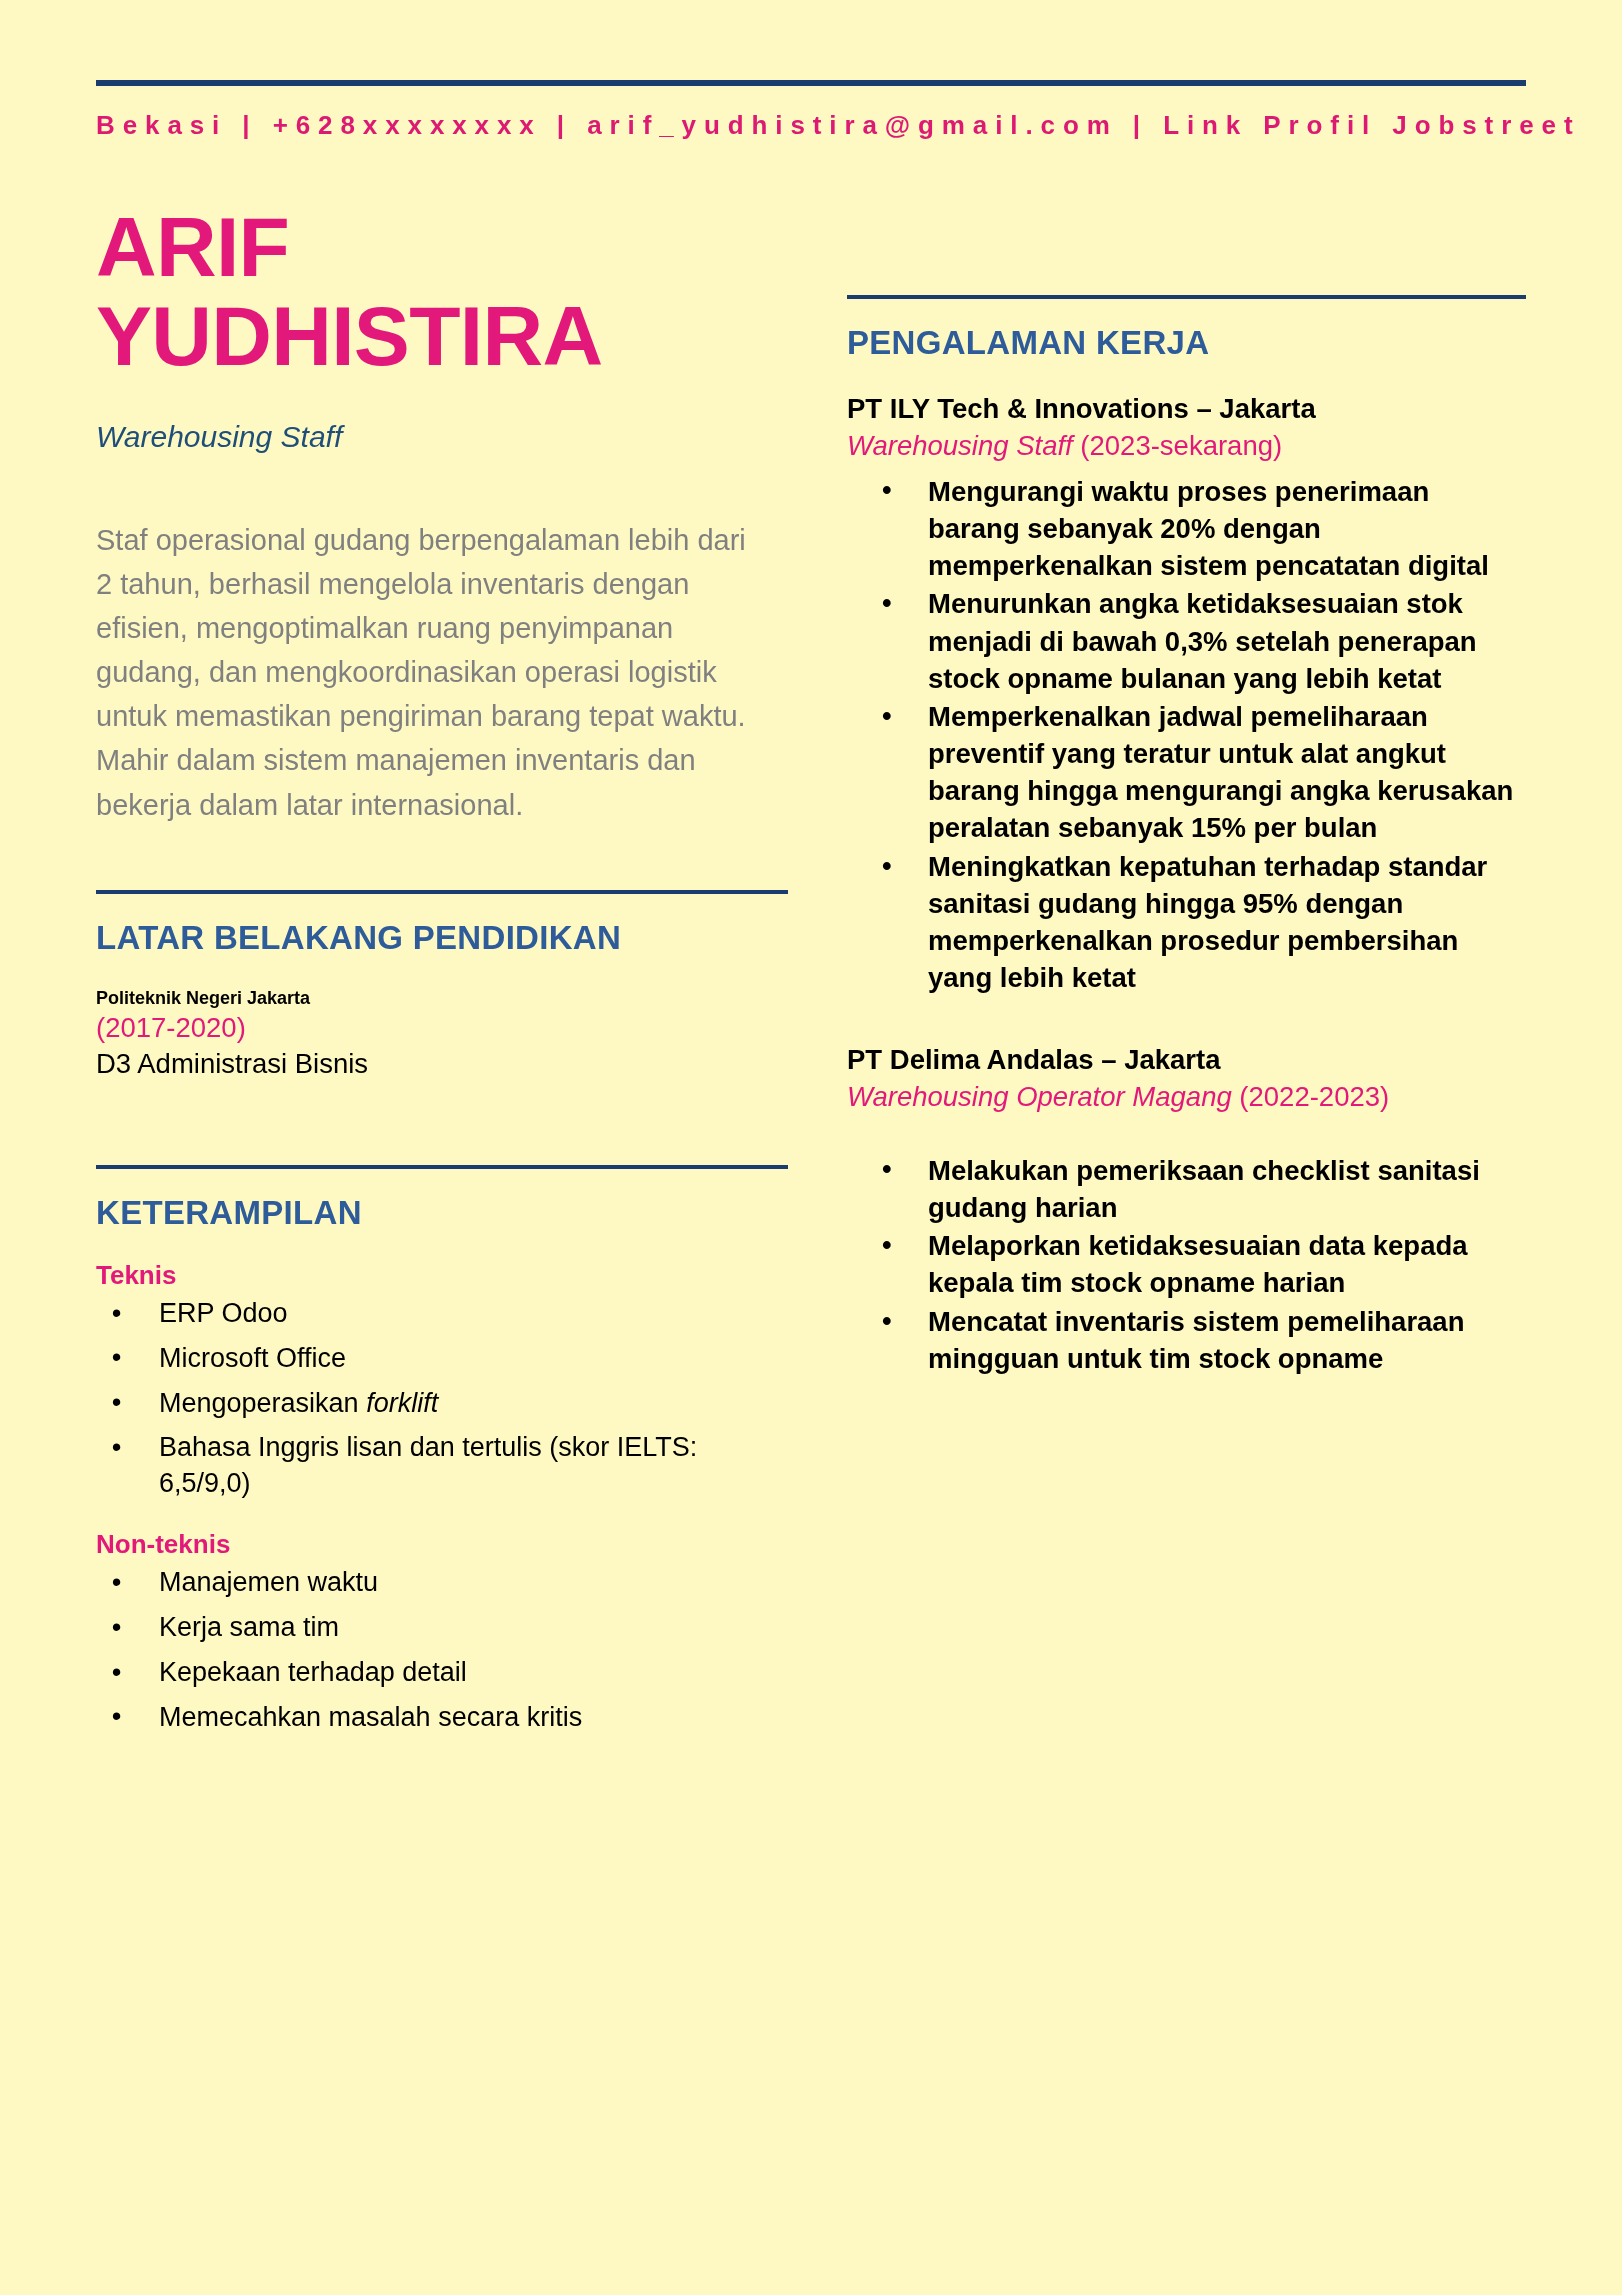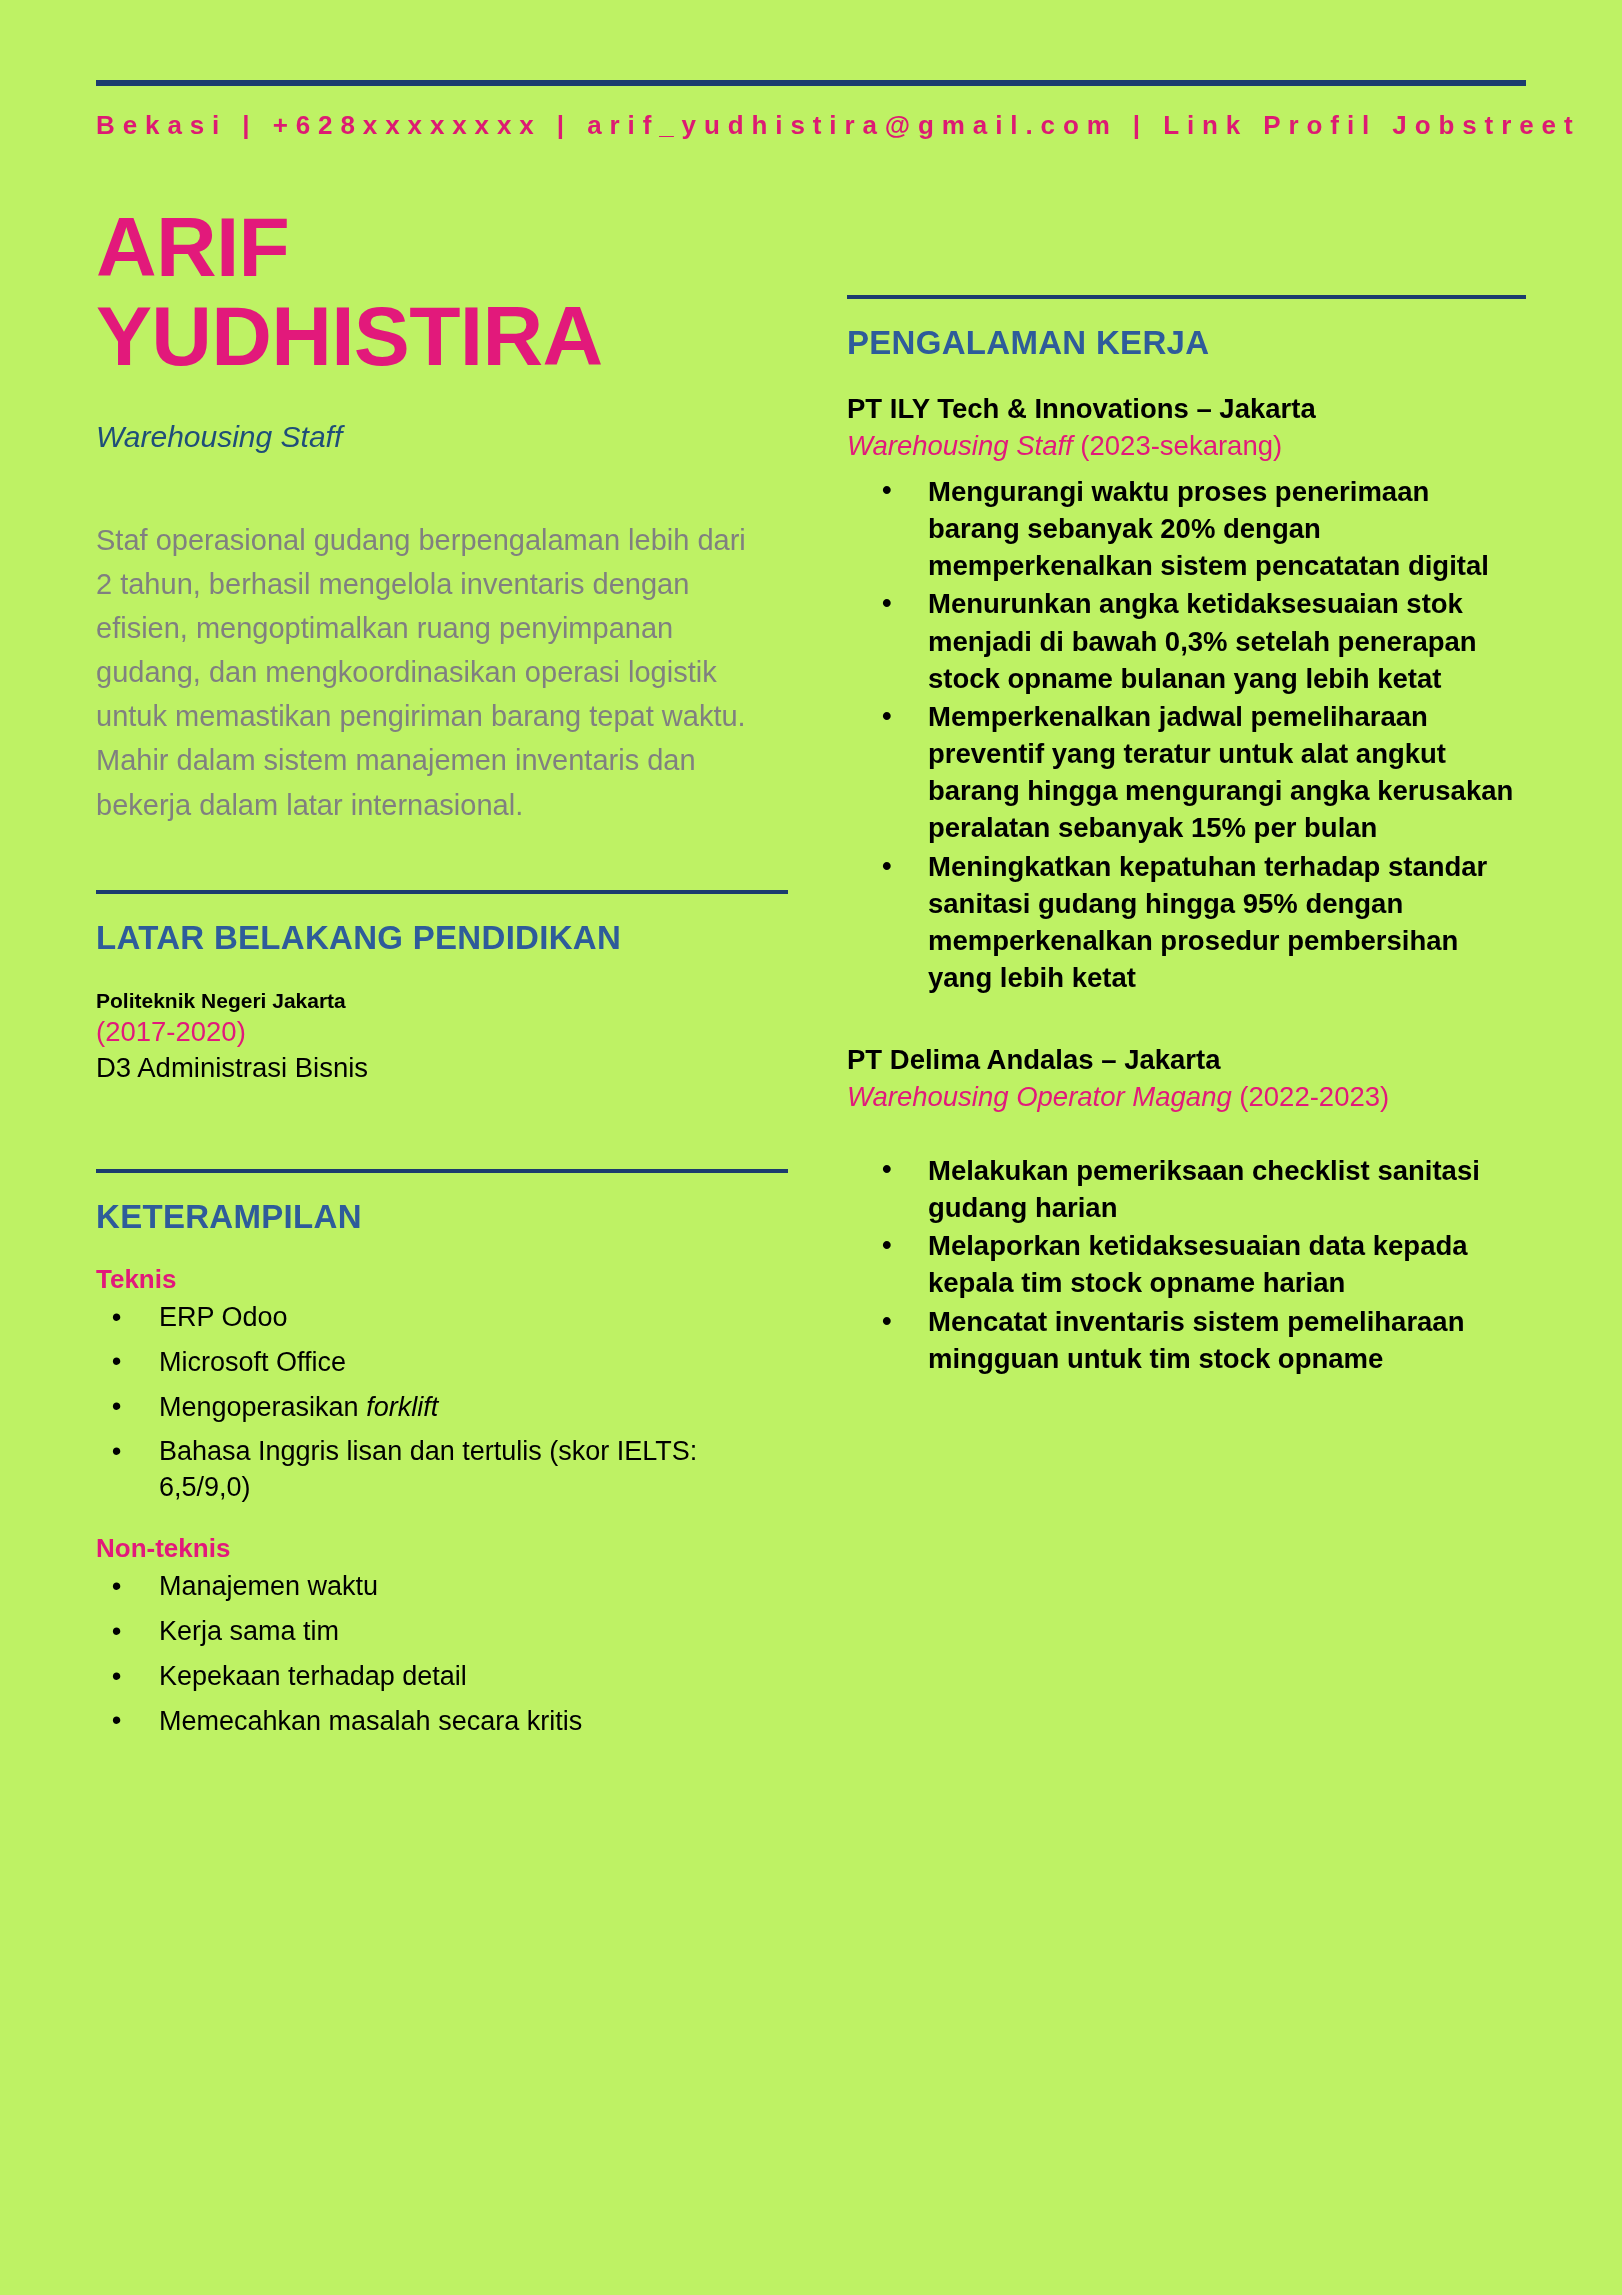--- a/index.html
+++ b/index.html
@@ -7,21 +7,21 @@
     padding: 0;
     background: #ffffff;
   }
   body {
     font-family: "Liberation Sans", sans-serif;
   }
   #page {
     position: relative;
     width: 1622px;
     height: 2295px;
-    background: #bef264;
+    background: #fef9c3;
     overflow: hidden;
     box-sizing: border-box;
   }
 
   
   .top-rule {
     position: absolute;
     left: 96px;
     top: 80px;
     width: 1430px;
@@ -95,21 +95,21 @@
     font-size: 33px;
     font-weight: bold;
     letter-spacing: 0.3px;
     margin-top: 25px;
     margin-bottom: 0;
   }
 
   
   .edu-block { margin-top: 30px; }
   .edu-school {
-    font-size: 21px;
+    font-size: 18px;
     font-weight: bold;
     color: #000000;
     line-height: 1.3;
   }
   .edu-years {
     font-size: 27.5px;
     color: #E2197B;
     line-height: 1.3;
   }
   .edu-degree {

